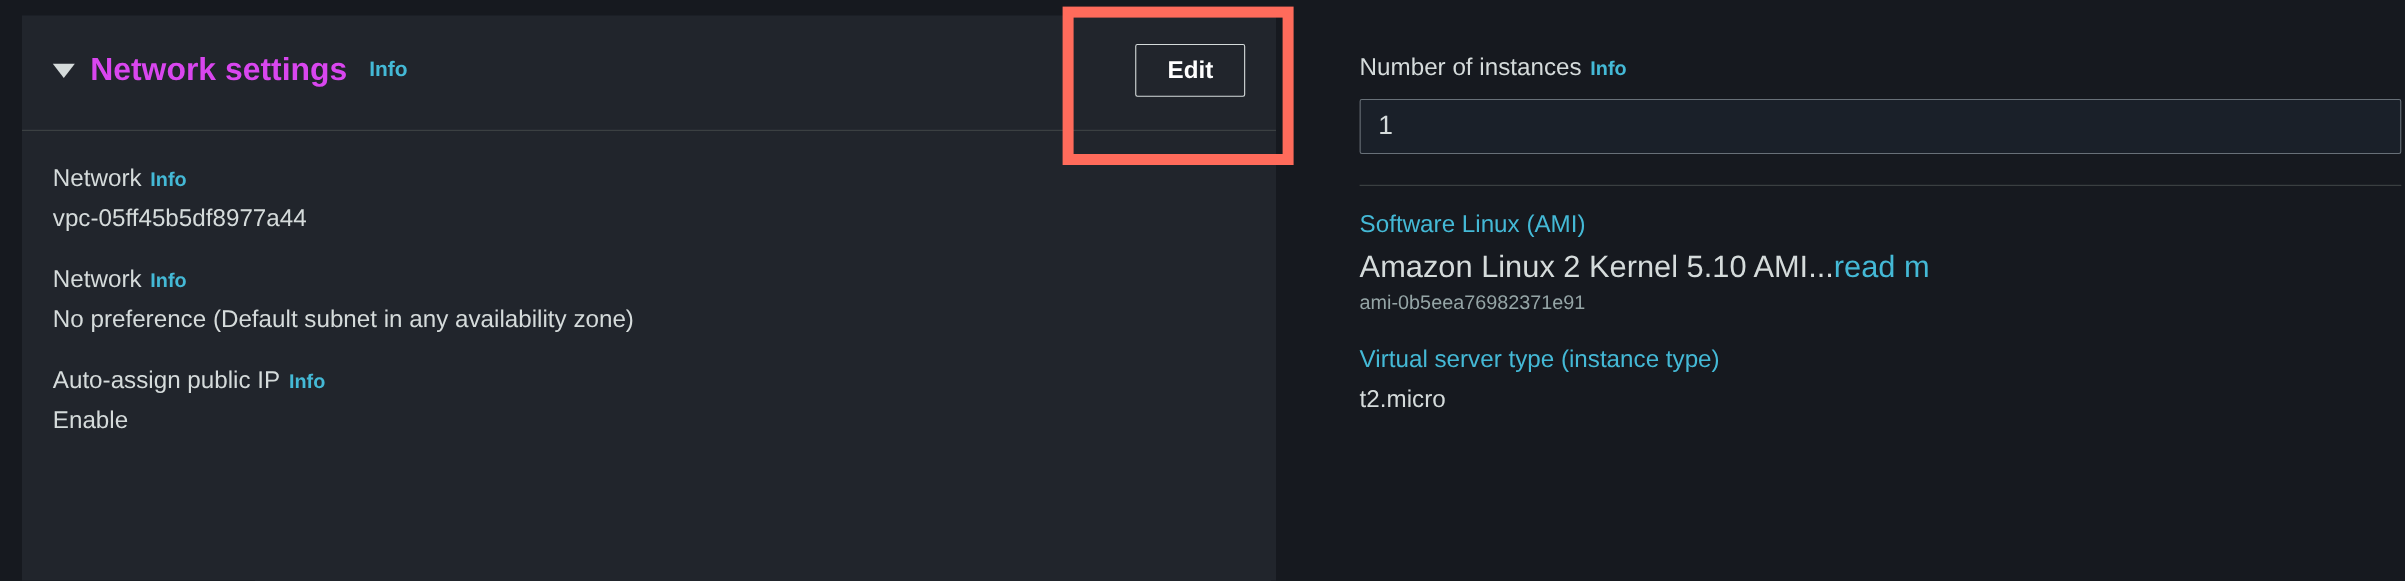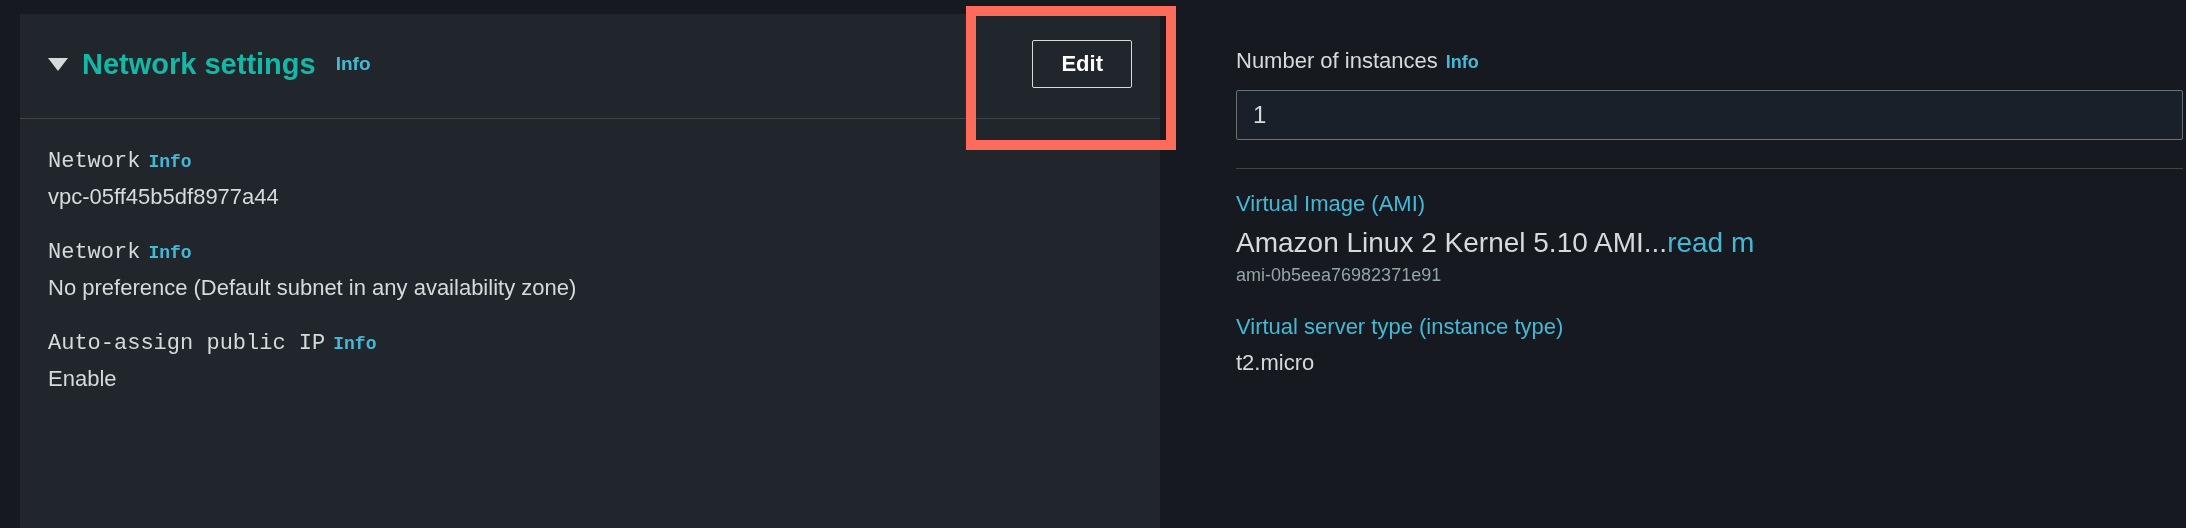--- a/index.html
+++ b/index.html
@@ -39,21 +39,21 @@
       width: 0;
       height: 0;
       border-left: 10px solid transparent;
       border-right: 10px solid transparent;
       border-top: 13px solid #d5dbdb;
       cursor: pointer;
     }
     .panel-title {
       font-size: 29px;
       font-weight: 700;
-      color: #14b8a6;
+      color: #d946ef;
     }
     .info-link {
       color: #44b9d6;
       font-size: 19px;
       font-weight: 700;
       cursor: pointer;
       margin-left: 6px;
     }
     .info-link-small {
       color: #44b9d6;
@@ -87,21 +87,20 @@
     }
     .field-group {
       margin-bottom: 30px;
     }
     .field-label {
       font-size: 22px;
       color: #d5dbdb;
       margin-bottom: 10px;
       display: flex;
       align-items: baseline;
-      font-family: Liberation Mono, monospace;
     }
     .field-value {
       font-size: 22px;
       color: #d5dbdb;
     }
     .right-panel {
       flex: 1;
       background-color: #16191f;
       padding: 48px 3px 0 36px;
       margin-left: 40px;
@@ -196,21 +195,21 @@
 
 <div class="right-panel">
   <div class="right-label">
     <span>Number of instances</span>
     <span class="info-link-small">Info</span>
   </div>
   <input class="number-input" type="text" value="1" style="">
 
   <hr class="divider">
 
-  <span class="link-heading">Virtual Image (AMI)</span>
+  <span class="link-heading">Software Linux (AMI)</span>
   <div class="ami-line">
     <span>Amazon Linux 2 Kernel 5.10 AMI...</span><span class="read-more">read m</span>
   </div>
   <div class="ami-id">ami-0b5eea76982371e91</div>
 
   <span class="link-heading">Virtual server type (instance type)</span>
   <div class="instance-value">t2.micro</div>
 </div>
 
 </body></html>

